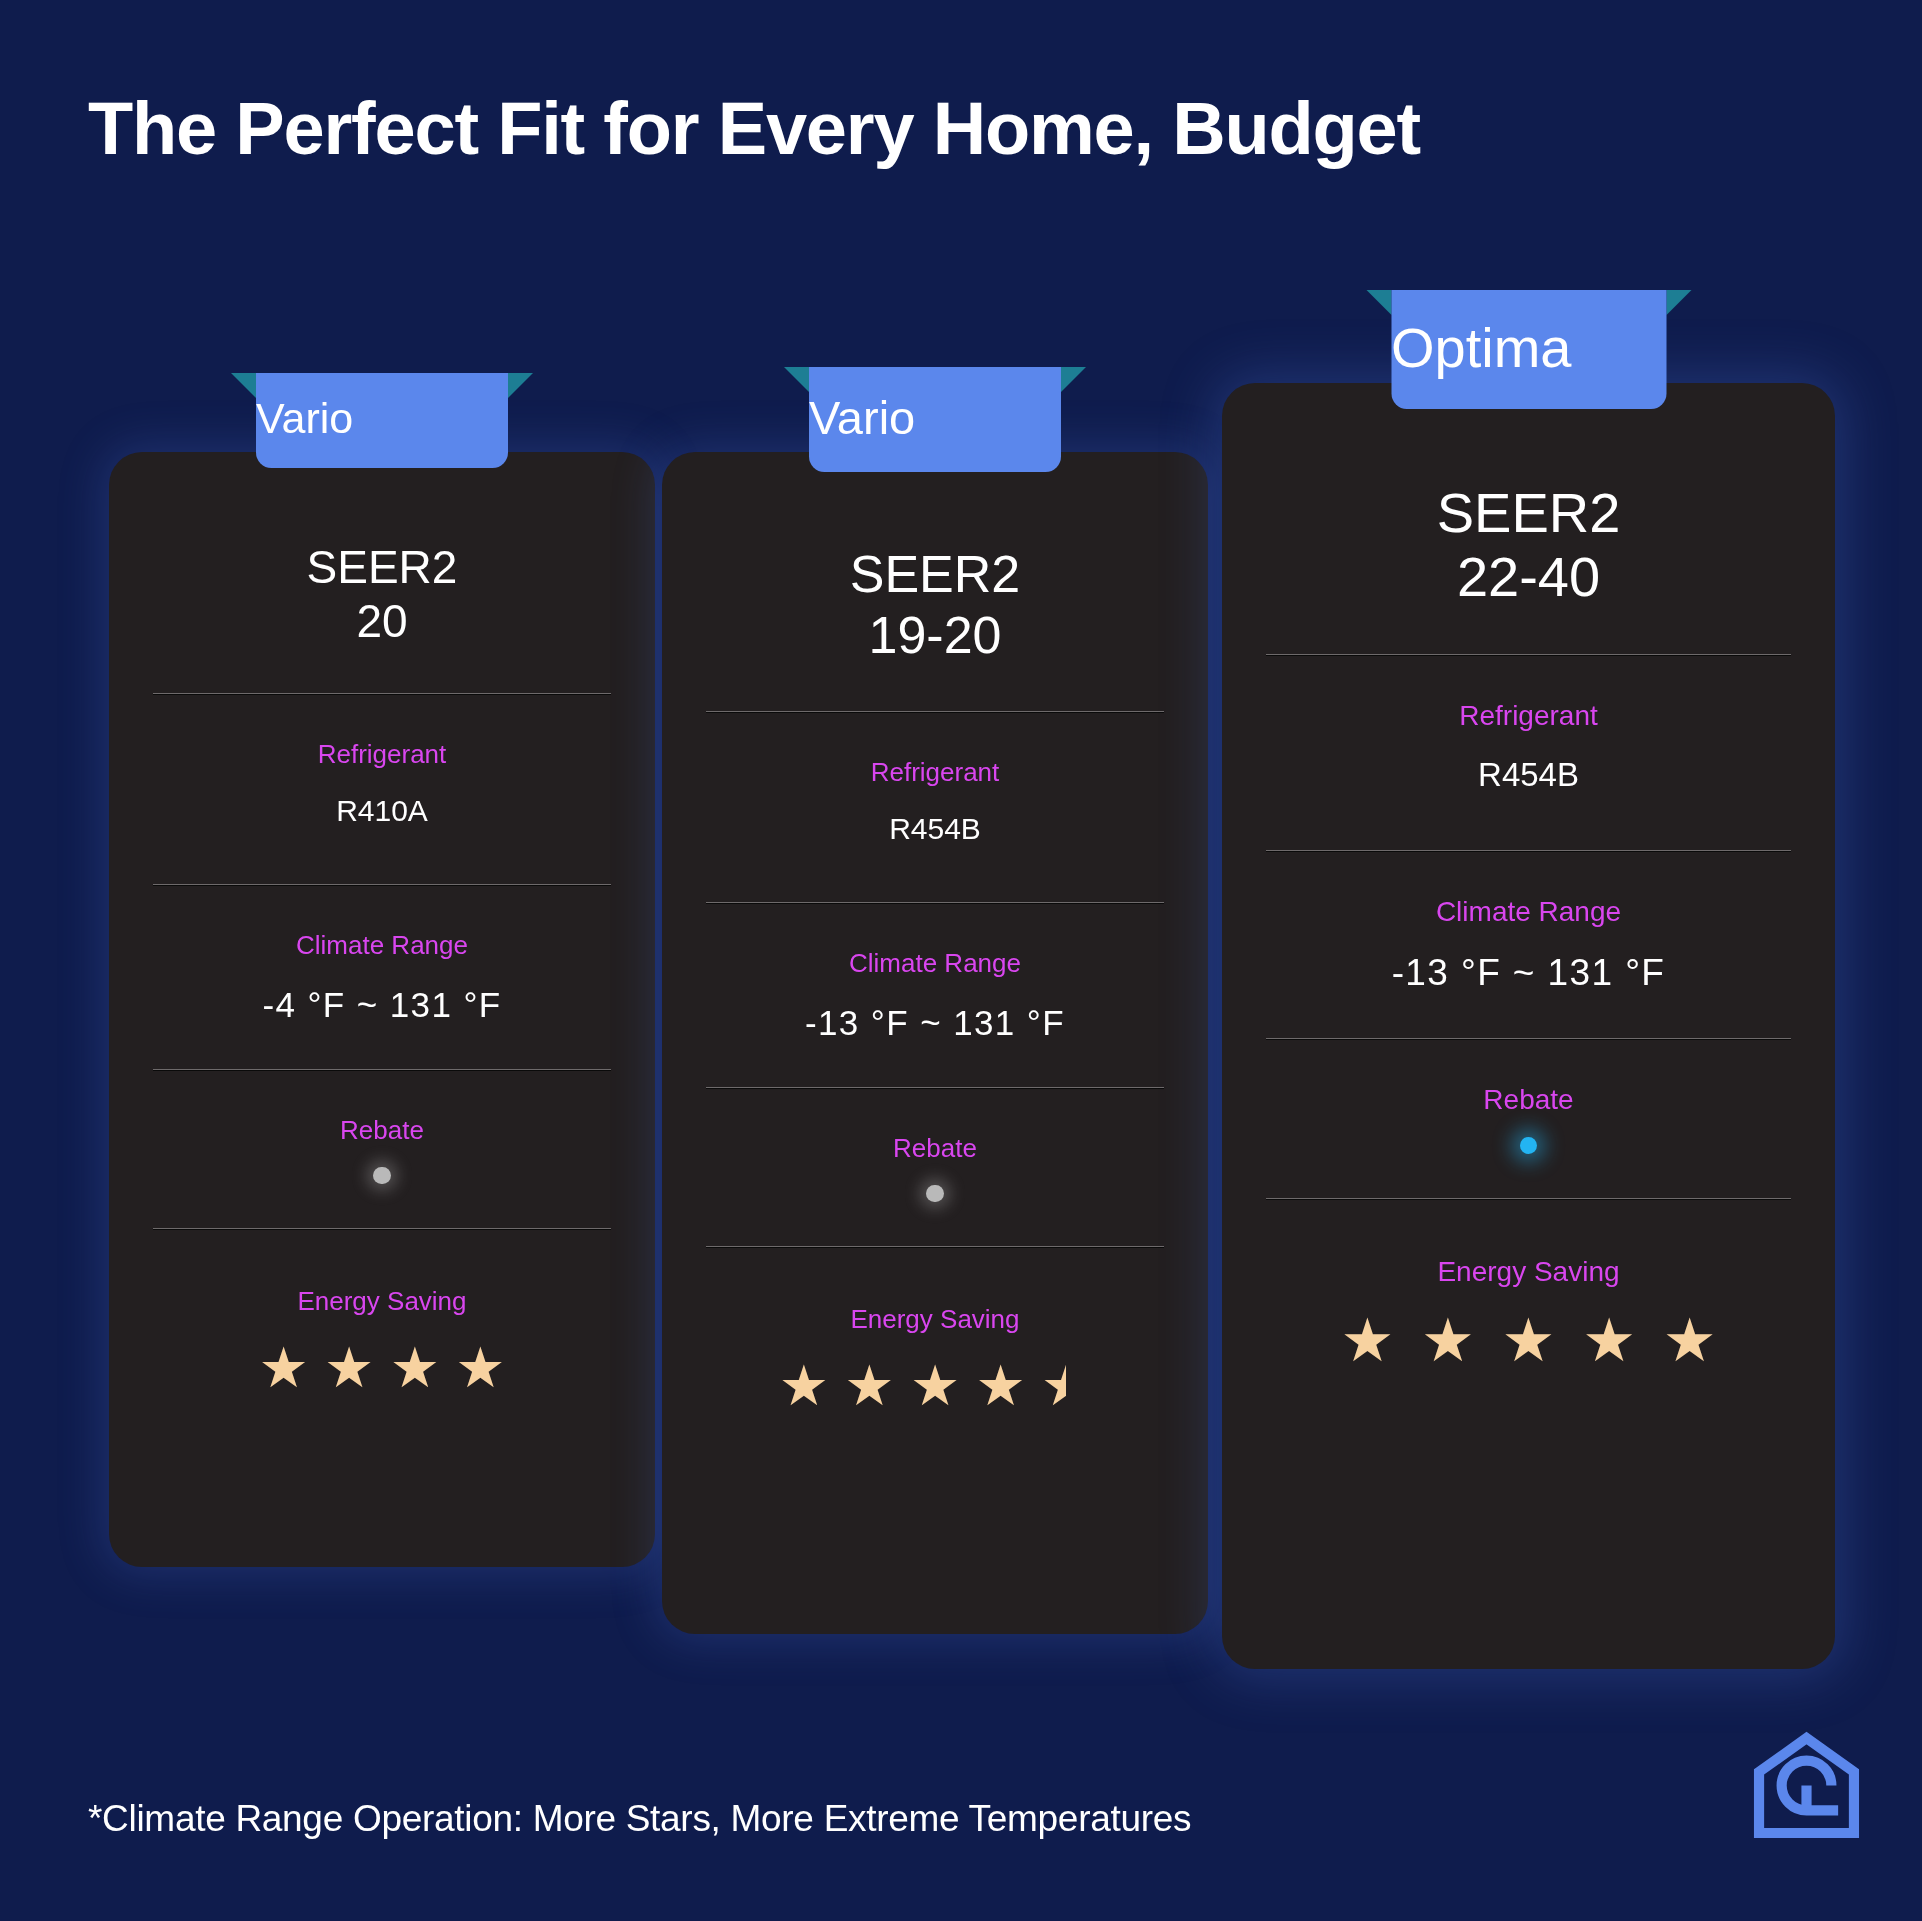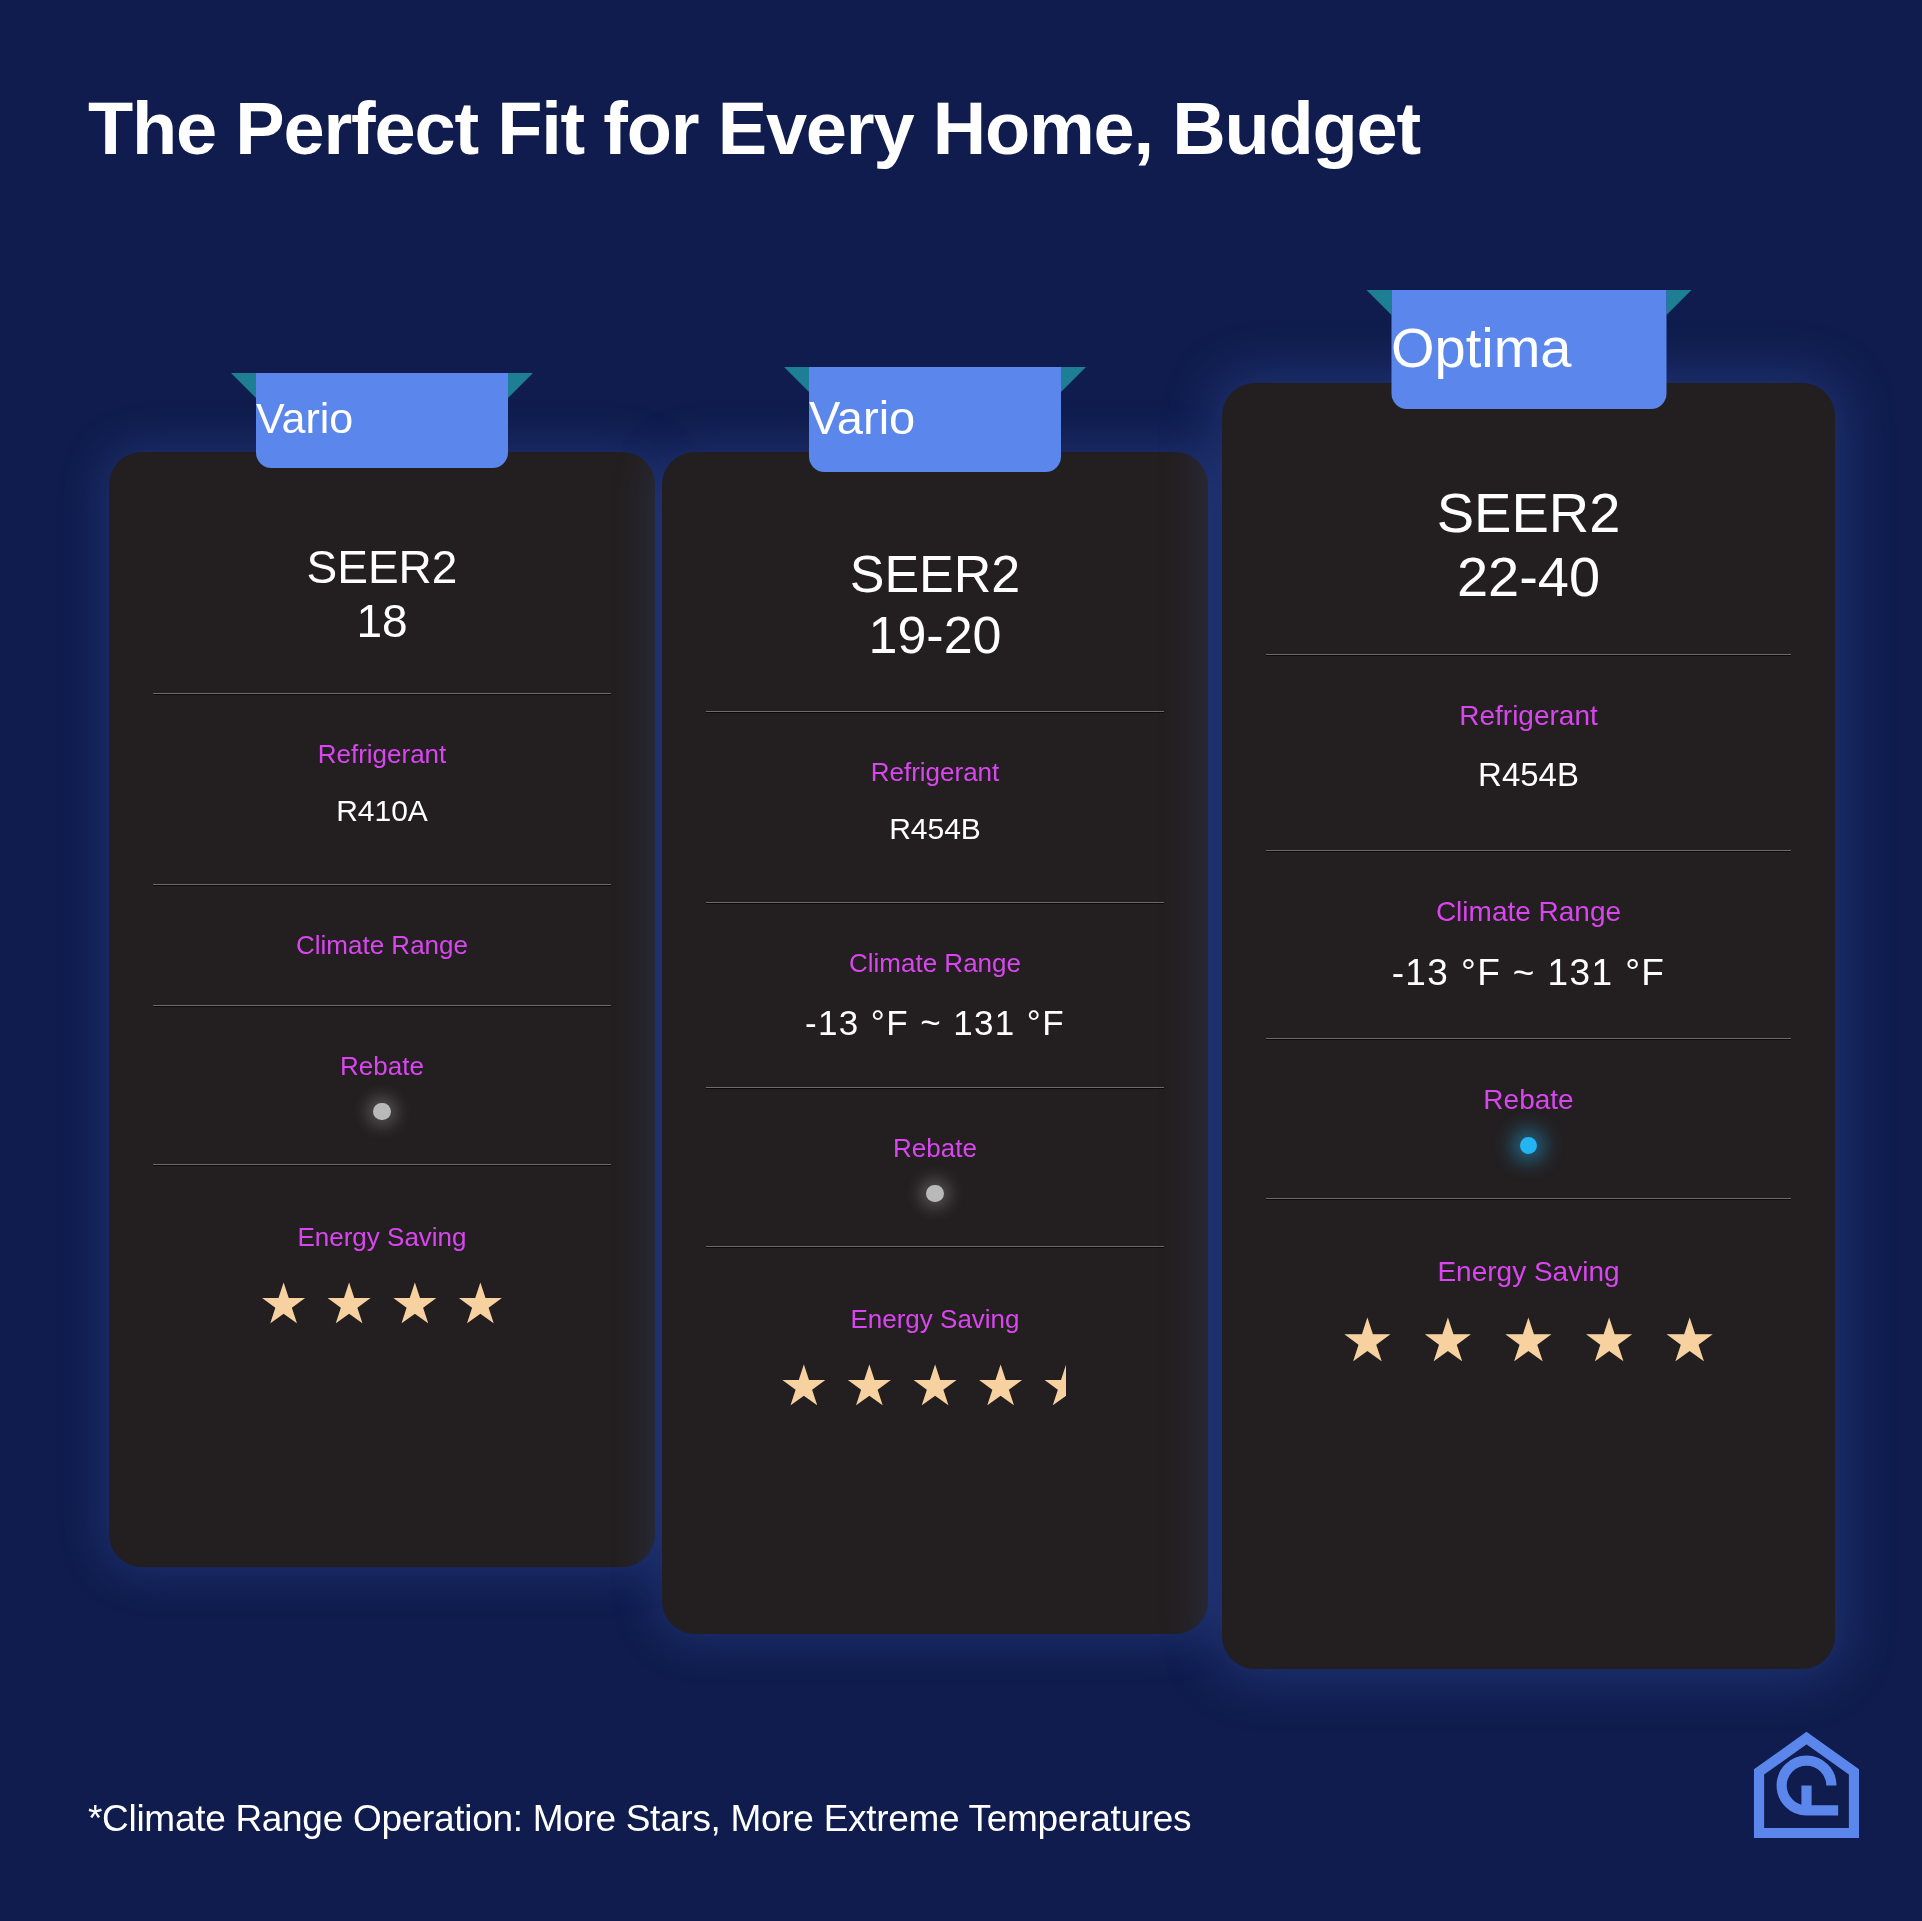--- a/index.html
+++ b/index.html
@@ -276,38 +276,39 @@
   <div class="card card-1">
     <div class="badge-wrap">
       <span class="ribbon-tail left"></span>
       <span class="ribbon-tail right"></span>
       <div class="badge">Vario</div>
     </div>
 
     <div class="card-body">
       <div class="seer-block">
         <div>SEER2</div>
-        <div>18</div>
+        <div>20</div>
       </div>
 
       <div class="gap-md"></div>
       <div class="divider"></div>
       <div class="gap-md"></div>
 
       <div class="spec">
         <div class="spec-label">Refrigerant</div>
         <div class="spec-value">R410A</div>
       </div>
 
       <div class="gap-lg"></div>
       <div class="divider"></div>
       <div class="gap-md"></div>
 
       <div class="spec">
         <div class="spec-label">Climate Range</div>
+        <div class="spec-value range">-4 °F ~ 131 °F</div>
       </div>
 
       <div class="gap-md"></div>
       <div class="divider"></div>
       <div class="gap-md"></div>
 
       <div class="spec">
         <div class="spec-label">Rebate</div>
         <div class="rebate-dot grey"></div>
       </div>

